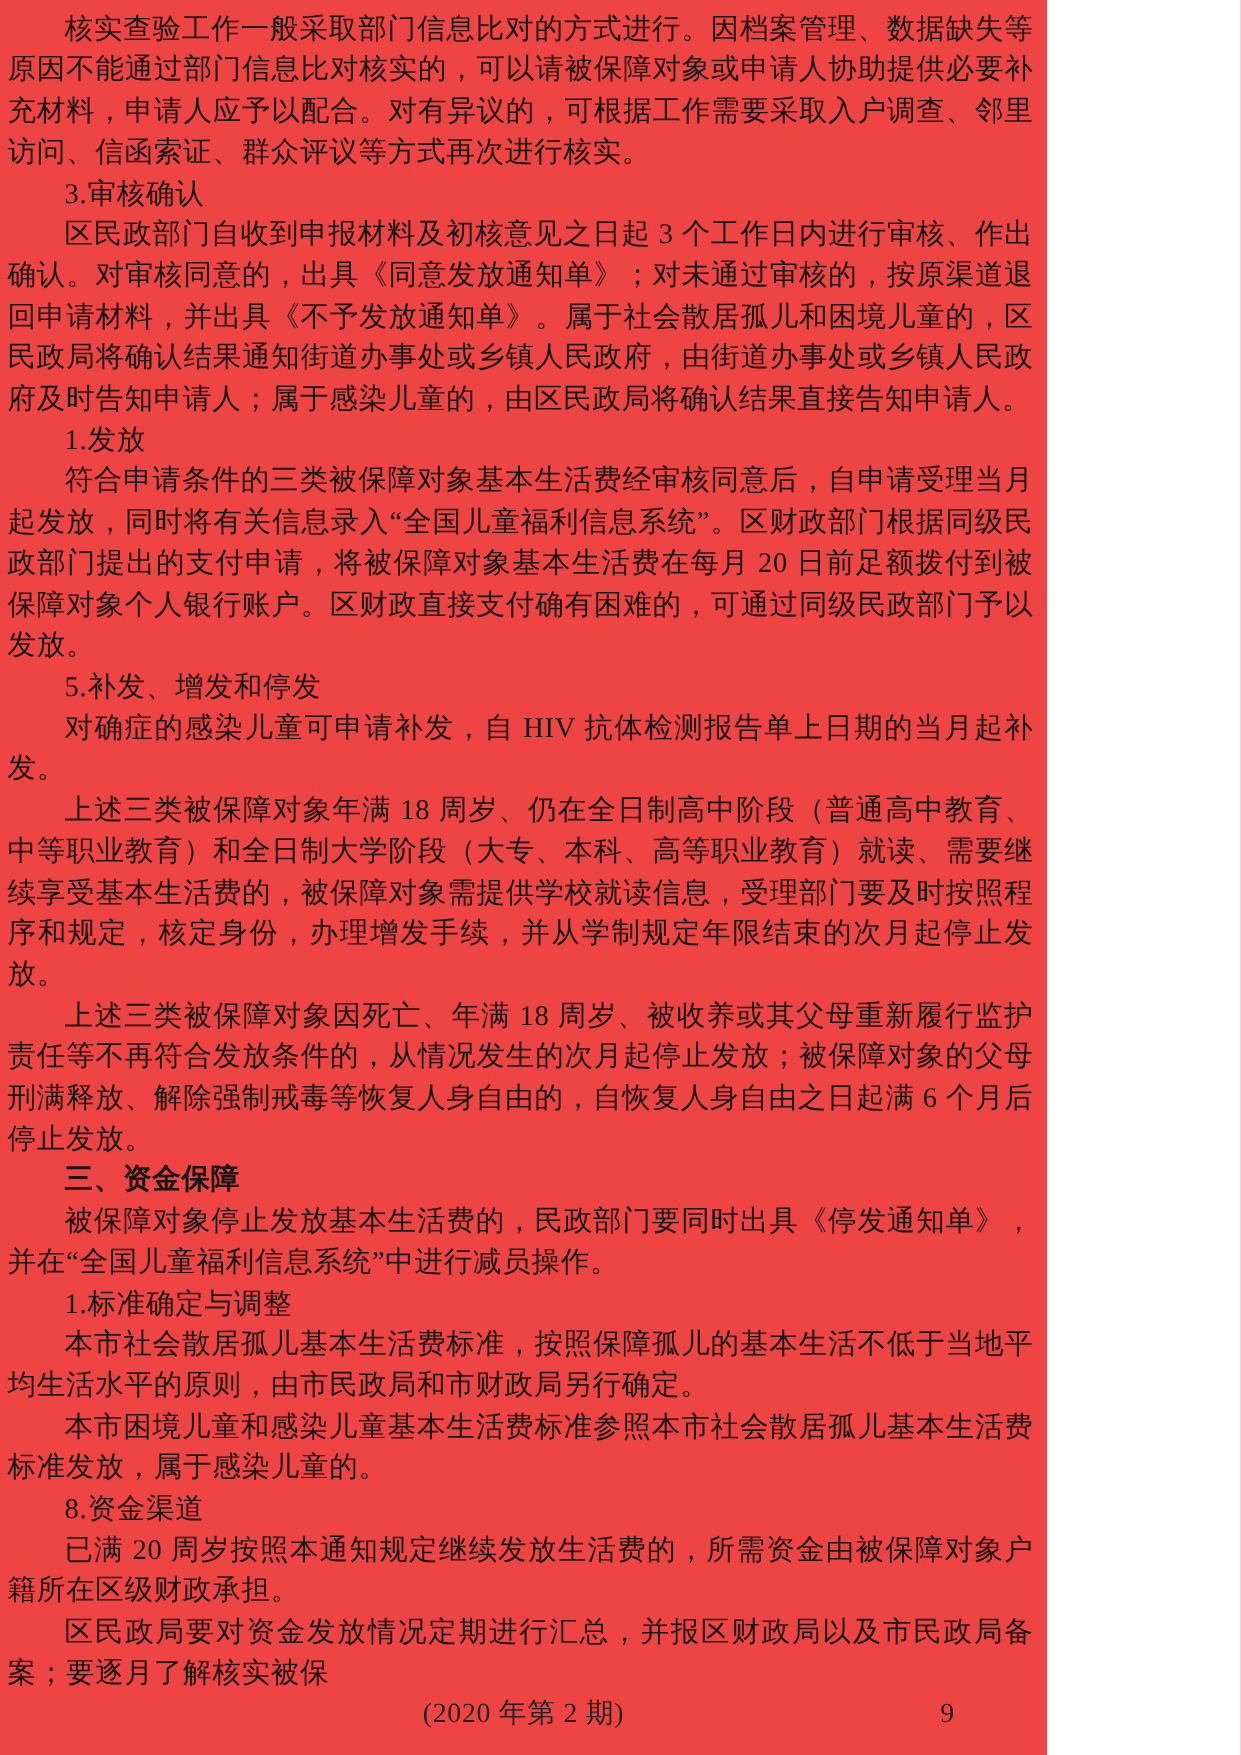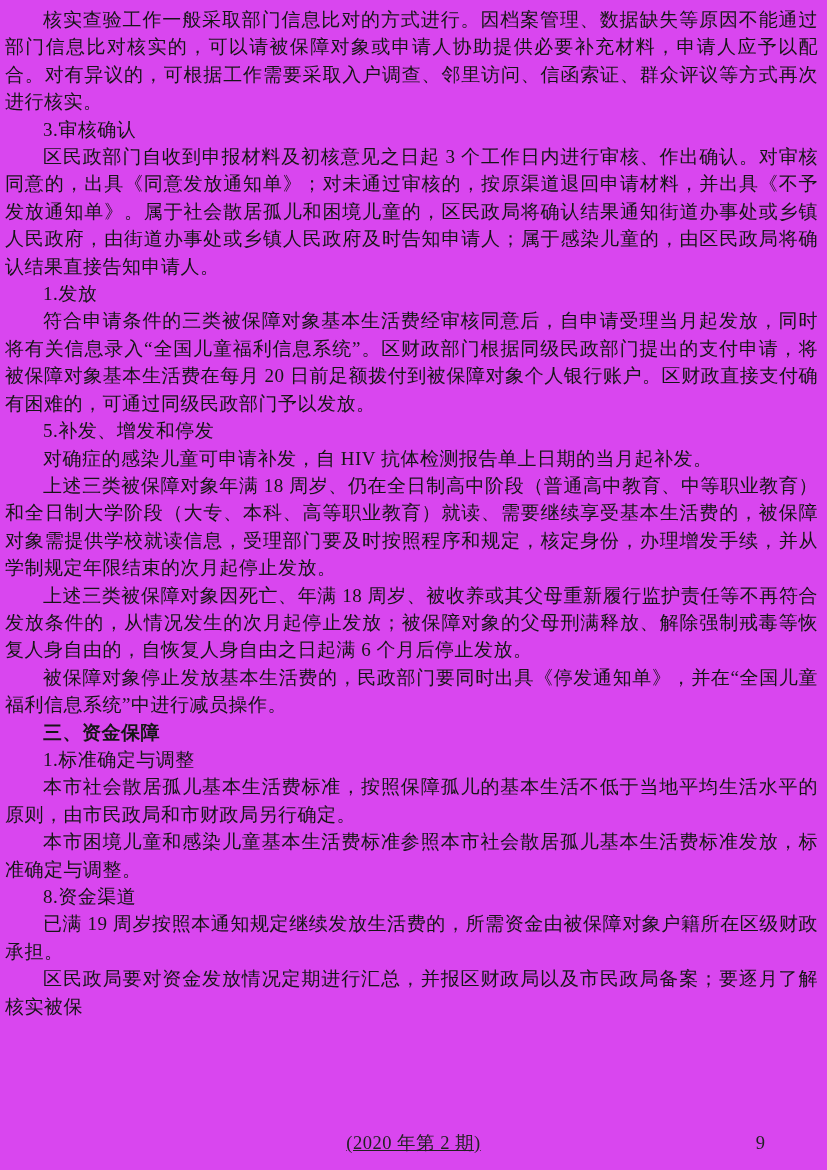--- a/index.html
+++ b/index.html
@@ -1,20 +1,20 @@
 <!DOCTYPE html>
 <html><head>
 <meta charset="utf-8">
 <style>
   html, body { margin: 0; padding: 0; background: #ffffff; }
   .page {
     position: relative;
-    width: 827px;
+    width: 698px;
     height: 1170px;
-    background: #d946ef;
+    background: #ef4444;
     overflow: hidden;
     font-family: "Liberation Serif", "DejaVu Serif", serif;
     color: #161616;
   }
   .content {
     position: absolute;
     top: 6px;
     left: 5px;
     right: 9px;
     font-size: 19px;
@@ -29,21 +29,20 @@
   .para.bold { font-weight: bold; }
   .footer {
     position: absolute;
     left: 0;
     right: 0;
     top: 1128px;
     height: 30px;
     font-size: 18.5px;
     line-height: 30px;
     color: #222222;
-    text-decoration: underline;
   }
   .footer-issue {
     display: block;
     text-align: center;
     letter-spacing: 0.5px;
   }
   .footer-page {
     position: absolute;
     right: 62px;
     top: 0;
@@ -58,27 +57,27 @@
 
   <p class="para">核实查验工作一般采取部门信息比对的方式进行。因档案管理、数据缺失等原因不能通过部门信息比对核实的，可以请被保障对象或申请人协助提供必要补充材料，申请人应予以配合。对有异议的，可根据工作需要采取入户调查、邻里访问、信函索证、群众评议等方式再次进行核实。</p>
       <p class="para">3.审核确认</p>
       <p class="para">区民政部门自收到申报材料及初核意见之日起 3 个工作日内进行审核、作出确认。对审核同意的，出具《同意发放通知单》；对未通过审核的，按原渠道退回申请材料，并出具《不予发放通知单》。属于社会散居孤儿和困境儿童的，区民政局将确认结果通知街道办事处或乡镇人民政府，由街道办事处或乡镇人民政府及时告知申请人；属于感染儿童的，由区民政局将确认结果直接告知申请人。</p>
       <p class="para">1.发放</p>
       <p class="para">符合申请条件的三类被保障对象基本生活费经审核同意后，自申请受理当月起发放，同时将有关信息录入“全国儿童福利信息系统”。区财政部门根据同级民政部门提出的支付申请，将被保障对象基本生活费在每月 20 日前足额拨付到被保障对象个人银行账户。区财政直接支付确有困难的，可通过同级民政部门予以发放。</p>
       <p class="para">5.补发、增发和停发</p>
       <p class="para">对确症的感染儿童可申请补发，自 HIV 抗体检测报告单上日期的当月起补发。</p>
       <p class="para">上述三类被保障对象年满 18 周岁、仍在全日制高中阶段（普通高中教育、中等职业教育）和全日制大学阶段（大专、本科、高等职业教育）就读、需要继续享受基本生活费的，被保障对象需提供学校就读信息，受理部门要及时按照程序和规定，核定身份，办理增发手续，并从学制规定年限结束的次月起停止发放。</p>
       <p class="para">上述三类被保障对象因死亡、年满 18 周岁、被收养或其父母重新履行监护责任等不再符合发放条件的，从情况发生的次月起停止发放；被保障对象的父母刑满释放、解除强制戒毒等恢复人身自由的，自恢复人身自由之日起满 6 个月后停止发放。</p>
+      <p class="para bold">三、资金保障</p>
       <p class="para">被保障对象停止发放基本生活费的，民政部门要同时出具《停发通知单》，并在“全国儿童福利信息系统”中进行减员操作。</p>
-      <p class="para bold">三、资金保障</p>
       <p class="para">1.标准确定与调整</p>
       <p class="para">本市社会散居孤儿基本生活费标准，按照保障孤儿的基本生活不低于当地平均生活水平的原则，由市民政局和市财政局另行确定。</p>
-      <p class="para">本市困境儿童和感染儿童基本生活费标准参照本市社会散居孤儿基本生活费标准发放，标准确定与调整。</p>
+      <p class="para">本市困境儿童和感染儿童基本生活费标准参照本市社会散居孤儿基本生活费标准发放，属于感染儿童的。</p>
       <p class="para">8.资金渠道</p>
-      <p class="para">已满 19 周岁按照本通知规定继续发放生活费的，所需资金由被保障对象户籍所在区级财政承担。</p>
+      <p class="para">已满 20 周岁按照本通知规定继续发放生活费的，所需资金由被保障对象户籍所在区级财政承担。</p>
       <p class="para">区民政局要对资金发放情况定期进行汇总，并报区财政局以及市民政局备案；要逐月了解核实被保</p>
     </div>
 
   <div class="footer">
     <span class="footer-issue">(2020 年第 2 期)</span>
     <span class="footer-page">9</span>
   </div>
 
 </div>
 

